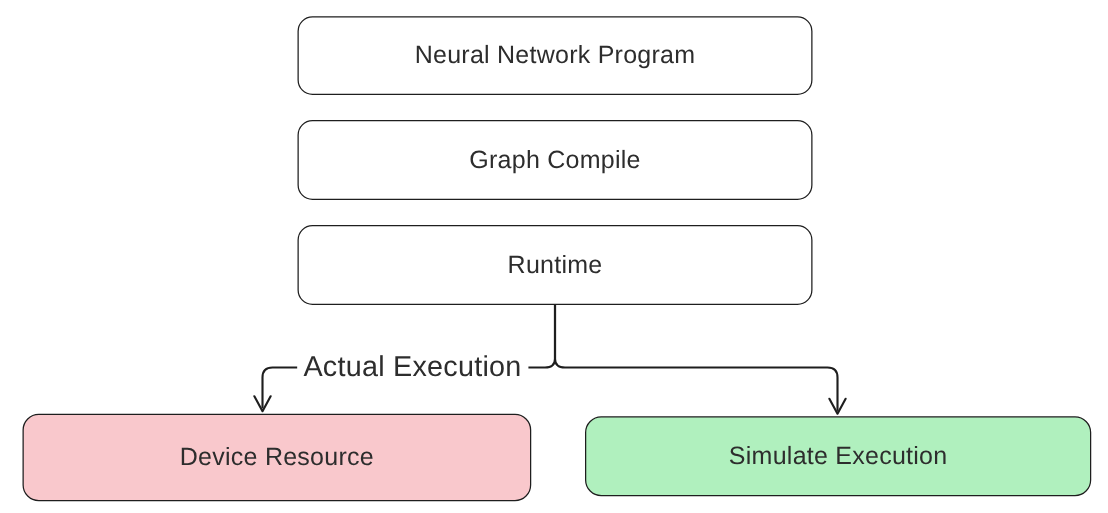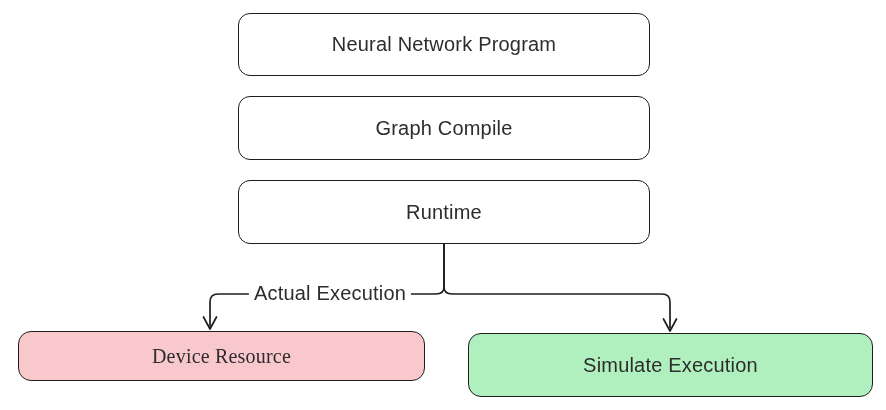--- a/index.html
+++ b/index.html
@@ -24,35 +24,35 @@
     display: flex;
     align-items: center;
     justify-content: center;
     font-size: 20px;
     color: #2d2d2d;
     letter-spacing: 0.2px;
   }
   .node-nnp { left: 238px; top: 13px;  width: 412px; height: 63px; }
   .node-gc  { left: 238px; top: 96px;  width: 412px; height: 64px; }
   .node-rt  { left: 238px; top: 180px; width: 412px; height: 64px; }
-  .node-dr  { left: 18px;  top: 331px; width: 407px; height: 50px; border-radius: 13px; font-family: Liberation Serif, serif; }
+  .node-dr  { left: 18px;  top: 331px; width: 407px; height: 70px; border-radius: 13px; }
   .node-se  { left: 468px; top: 333px; width: 405px; height: 64px; border-radius: 13px; }
   .edges-svg {
     position: absolute;
     left: 0; top: 0;
     width: 886px;
     height: 410px;
     pointer-events: none;
   }
   .edge-label {
     position: absolute;
     transform: translate(-50%, -50%);
     background: #ffffff;
     padding: 0 5px;
-    font-size: 20px;
+    font-size: 23px;
     color: #2d2d2d;
     white-space: nowrap;
     letter-spacing: 0.2px;
   }
   .edge-label-actual { left: 330px; top: 293px; }
   .edge-label-dryrun { left: 550px; top: 293px; }
 </style>
 </head>
 <body>
 

